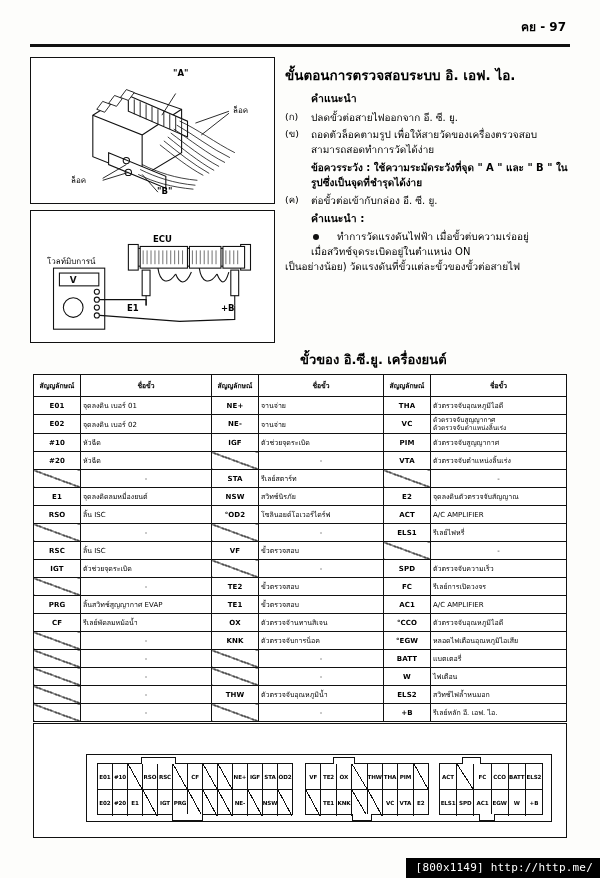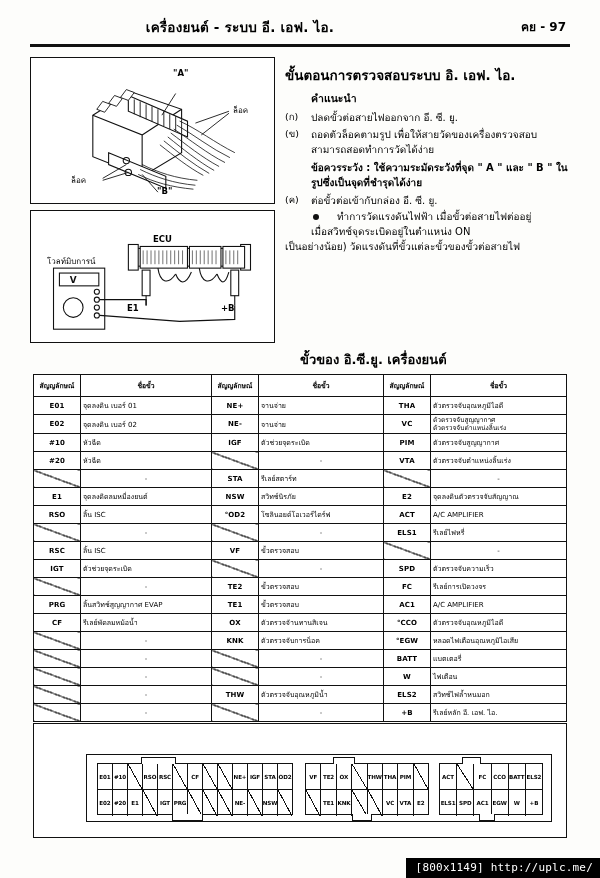--- a/index.html
+++ b/index.html
@@ -266,21 +266,20 @@
     padding: 3px 7px 4px 10px;
     letter-spacing: .2px;
   }
 </style>
 </head>
 <body>
 
 <div class="page">
 
   <div class="hdr">
-    <div class="hdr-title">เครื่องยนต์ - ระบบ อี. เอฟ. ไอ.</div>
     <div class="hdr-page">คย - 97</div>
   </div>
   <div class="hdr-rule"></div>
 
   <div class="figbox" id="fig-connector">
     <svg class="fig-svg" viewBox="0 0 245 147">
       <g fill="none" stroke="#111" stroke-width="1.1">
 
         <path d="M62 58 L100 34 L152 52 L152 96 L112 120 L62 100 Z" fill="#fff"></path>
         <path d="M62 58 L112 78 L112 120"></path>
@@ -424,25 +423,26 @@
       <span class="step-body">ถอดตัวล็อคตามรูป เพื่อให้สายวัดของเครื่องตรวจสอบ สามารถสอดทำการวัดได้ง่าย</span>
     </div>
 
     <div class="caution">ข้อควรระวัง  :  ใช้ความระมัดระวังที่จุด " A " และ " B "  ในรูปซึ่งเป็นจุดที่ชำรุดได้ง่าย</div>
 
     <div class="step">
       <span class="step-key">(ค)</span>
       <span class="step-body">ต่อขั้วต่อเข้ากับกล่อง อี. ซี. ยู.</span>
     </div>
 
+    <div class="note-head">คำแนะนำ  :</div>
 
     <ul class="bullets">
       <li>
         <span class="dot"></span>
-        <span>ทำการวัดแรงดันไฟฟ้า เมื่อขั้วต่อสายไฟต่ออยู่</span>
+        <span>ทำการวัดแรงดันไฟฟ้า เมื่อขั้วต่บความเร่ออยู่</span>
       </li>
     </ul>
 
     <div class="plain-line">เมื่อสวิทช์จุดระเบิดอยู่ในตำแหน่ง  ON</div>
     <div class="plain-line flush">เป็นอย่างน้อย)  วัดแรงดันที่ขั้วแต่ละขั้วของขั้วต่อสายไฟ</div>
   </div>
 
   <div class="tbl-heading">ขั้วของ อิ.ซี.ยู. เครื่องยนต์</div>
 
   <table class="term">
@@ -689,14 +689,14 @@
             <div class="pin">EGW</div>
             <div class="pin">W</div>
             <div class="pin">+B</div>
           </div>
           <div class="tab-top" style="left: 22%; width: 18%;"></div>
           <div class="tab-bot" style="left: 38%; width: 16%;"></div>
         </div>
     </div>
   </div>
 
-  <div class="watermark">[800x1149] http://uplc.me/</div>
+  <div class="watermark">[800x1149] http://http.me/</div>
 </div>
 
 </body></html>

